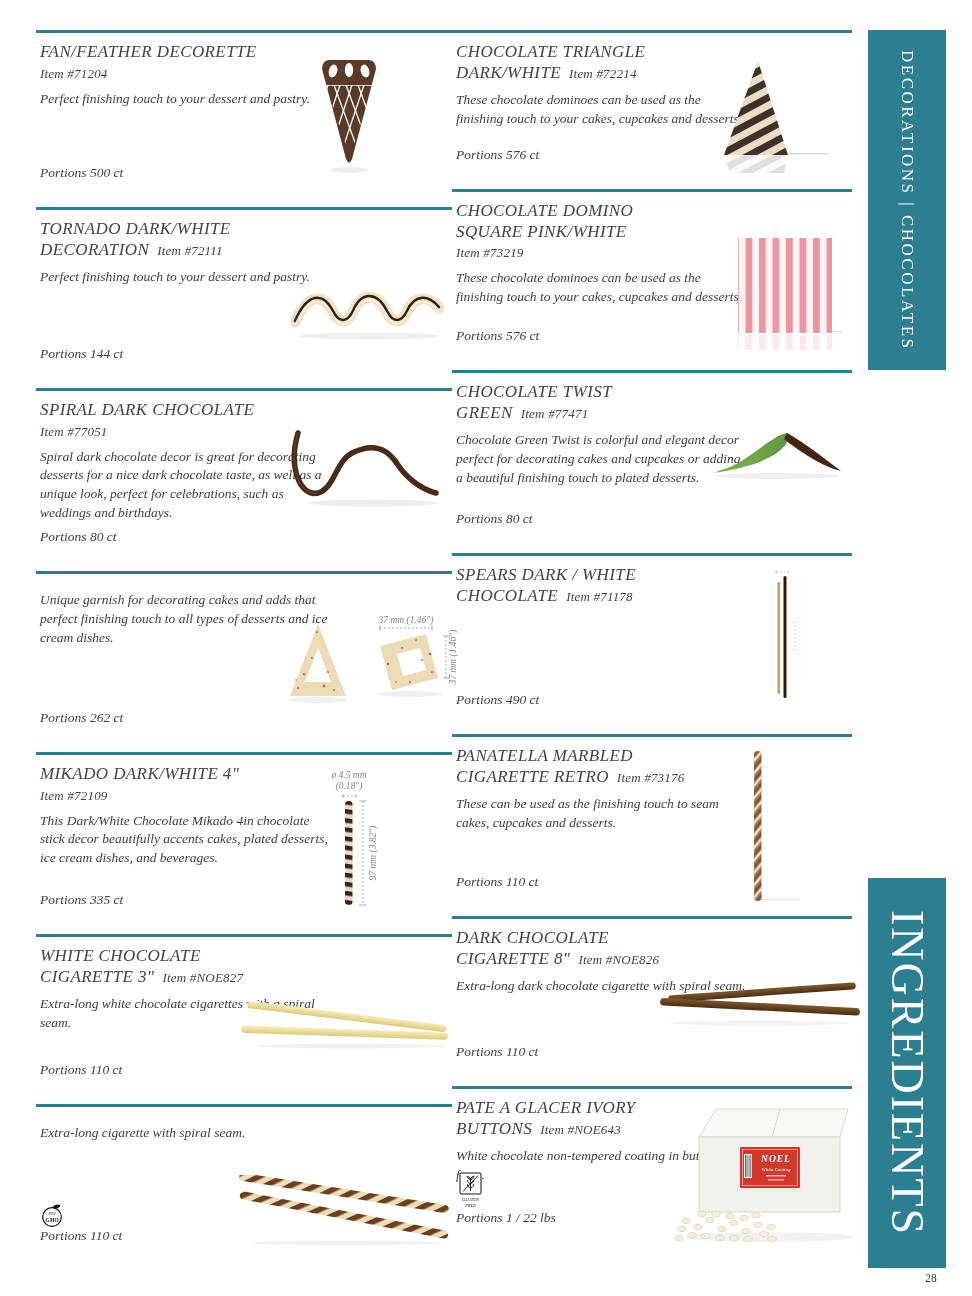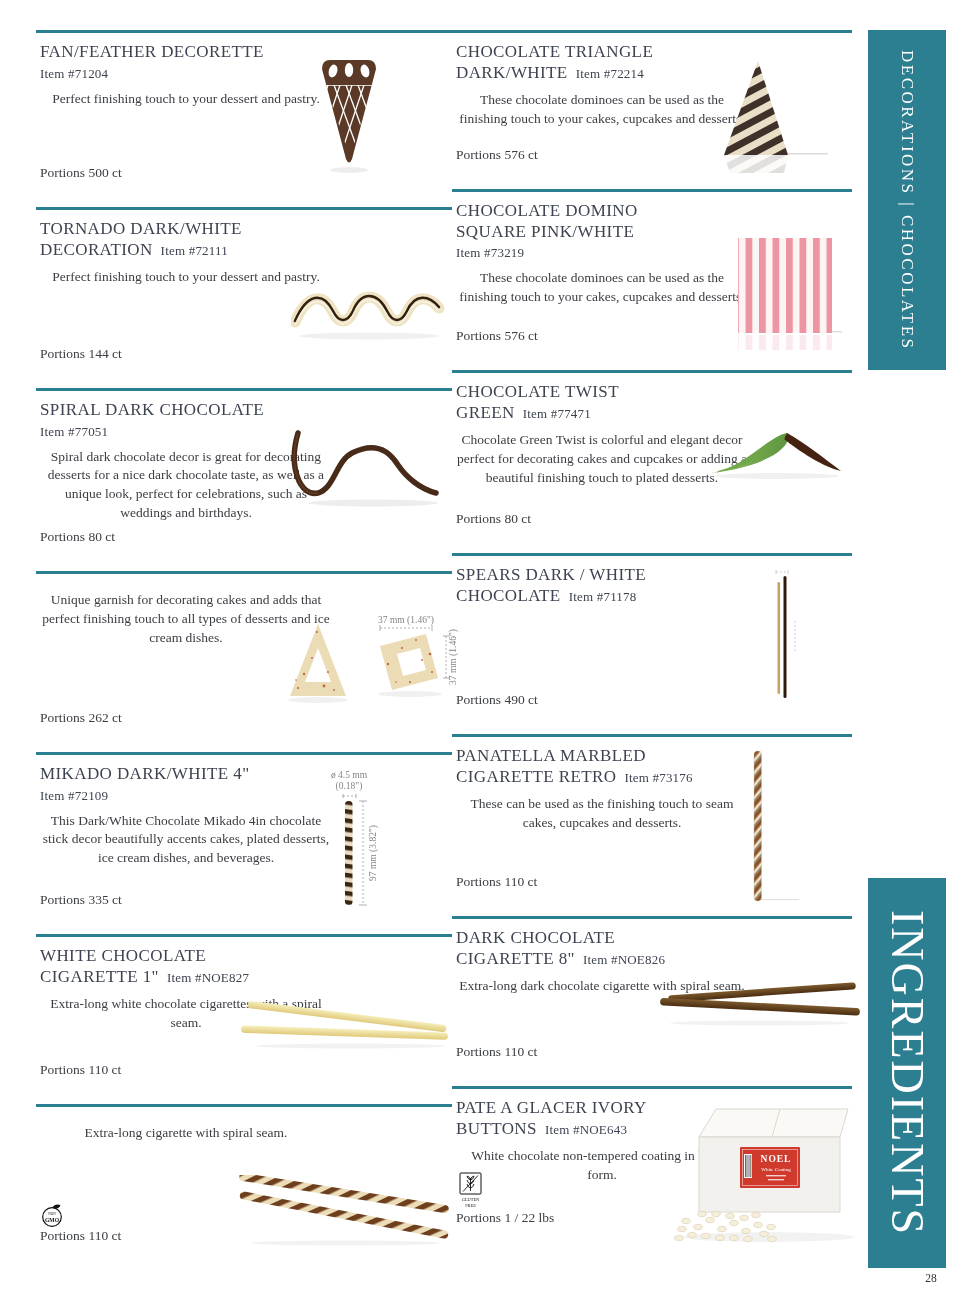--- a/index.html
+++ b/index.html
@@ -2,26 +2,26 @@
 <html style="--accent: #2c7f90;"><head>
 <meta charset="utf-8">
 <style>
   :root{ --accent:#2c7f90; }
   html,body{margin:0;padding:0;background:#ffffff;}
   #page{position:relative;width:972px;height:1296px;background:#fff;overflow:hidden;
         font-family:"Liberation Serif","DejaVu Serif",serif;color:#3a3d42;}
   .col{position:absolute;top:30px;}
   #col-left{left:36px;width:416px;}
   #col-right{left:452px;width:400px;}
-  .card{position:relative;border-top:3px solid var(--accent);box-sizing:border-box;padding:9px 0 8px 4px;}
+  .card{position:relative;border-top:3px solid var(--accent);box-sizing:border-box;padding:9px 0 8px 4px;font-style:italic;}
   .ptitle{margin:0;font-size:17px;font-weight:normal;letter-spacing:.4px;color:#3d4350;line-height:1.22;max-width:352px;}
   .t{white-space:pre-line;}
   .item{font-size:13px;letter-spacing:.2px;white-space:nowrap;margin-left:8px;}
   .item.blk{display:block;margin-left:0;margin-top:3px;}
-  .desc{margin:8px 0 0;font-size:13.5px;line-height:1.4;width:292px;color:#3a3d42;text-align:center;}
+  .desc{margin:8px 0 0;font-size:13.5px;line-height:1.4;width:292px;color:#3a3d42;}
   .portions{position:absolute;left:4px;bottom:26px;margin:0;font-size:13.5px;color:#3a3d42;}
   .img{position:absolute;}
   .badge{position:absolute;}
   .banner{position:absolute;left:868px;width:78px;background:var(--accent);color:#fff;
           display:flex;align-items:center;justify-content:center;}
   .banner span{writing-mode:vertical-rl;}
   #banner-top{top:30px;height:340px;font-size:17px;}
   #banner-top span{letter-spacing:2.5px;}
   #banner-bottom{top:878px;height:390px;font-size:46px;}
   #banner-bottom span{letter-spacing:2px;}
@@ -163,21 +163,21 @@
             <line x1="40" y1="32" x2="48" y2="32"></line>
               <line x1="40" y1="136" x2="48" y2="136"></line>
           </g>
           <text class="dim" x="57" y="84" text-anchor="middle" transform="rotate(-90 57 84)">97 mm (3.82")</text>
         </svg>
       </div>
     </article>
 
     <article class="card" style="height:170px">
       <h3 class="ptitle"><span class="t">WHITE CHOCOLATE
-CIGARETTE 1"</span><span class="item">Item #NOE827</span></h3>
+CIGARETTE 3"</span><span class="item">Item #NOE827</span></h3>
       <p class="desc">Extra-long white chocolate cigarettes with a spiral seam.</p>
       <p class="portions">Portions 110 ct</p>
       <div class="img" style="left:205px;top:56px;width:211px;height:58px">
         <svg viewBox="0 0 211 58" width="211" height="58">
           <defs>
             <linearGradient id="cigW" x1="0" y1="0" x2="0" y2="1">
               <stop offset="0" stop-color="#f6eebc"></stop>
                 <stop offset="1" stop-color="#e0c97a"></stop>
             </linearGradient>
           </defs>

